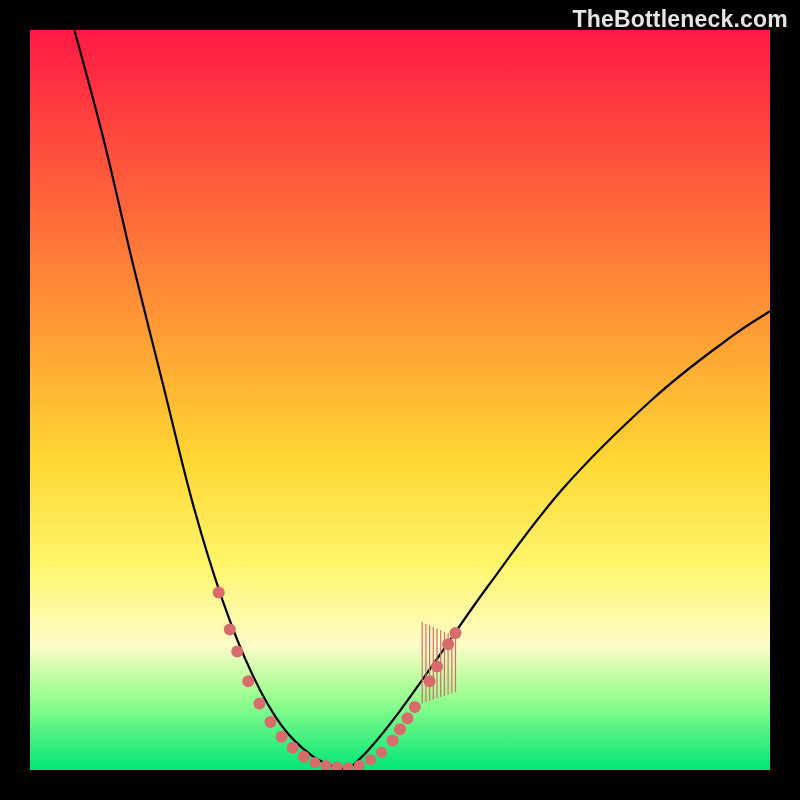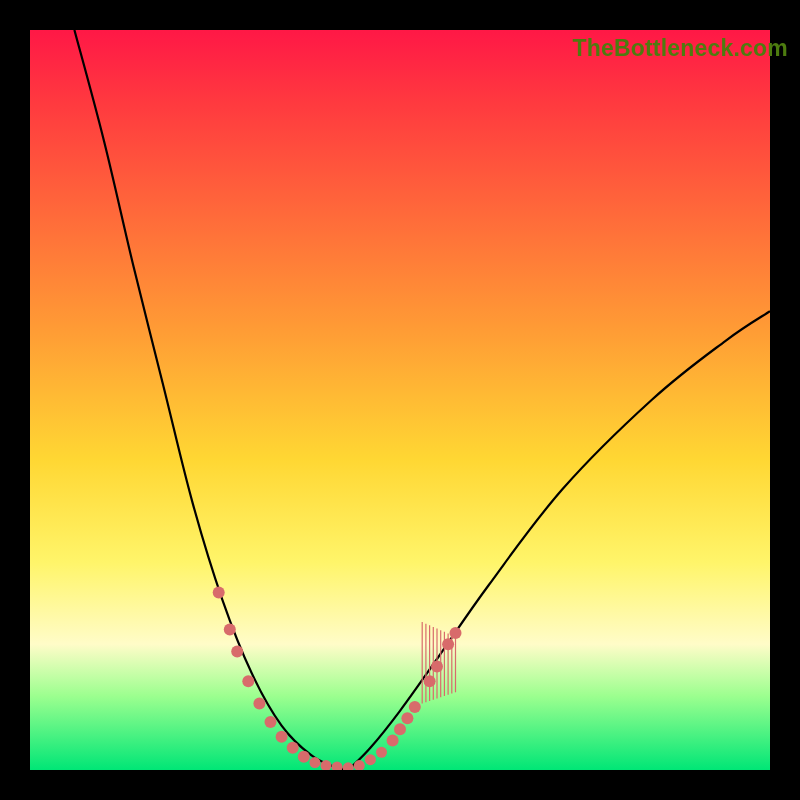--- a/index.html
+++ b/index.html
@@ -25,26 +25,25 @@
       #ffd733 58%,
       #fff56a 72%,
       #fffcc8 83%,
       #9cff8f 90%,
       #00e676 100%);
   }
   .watermark {
     position: absolute;
     top: 6px;
     right: 12px;
-    color: #4d7c0f;
+    color: #e5e5e5;
     font-size: 23px;
     font-weight: 600;
     letter-spacing: 0.2px;
     font-family: Arial, sans-serif;
-    margin-top: 29px;
   }
   svg.plot {
     position: absolute;
     left: 30px;
     top: 30px;
     width: 740px;
     height: 740px;
   }
   .curve {
     fill: none;

